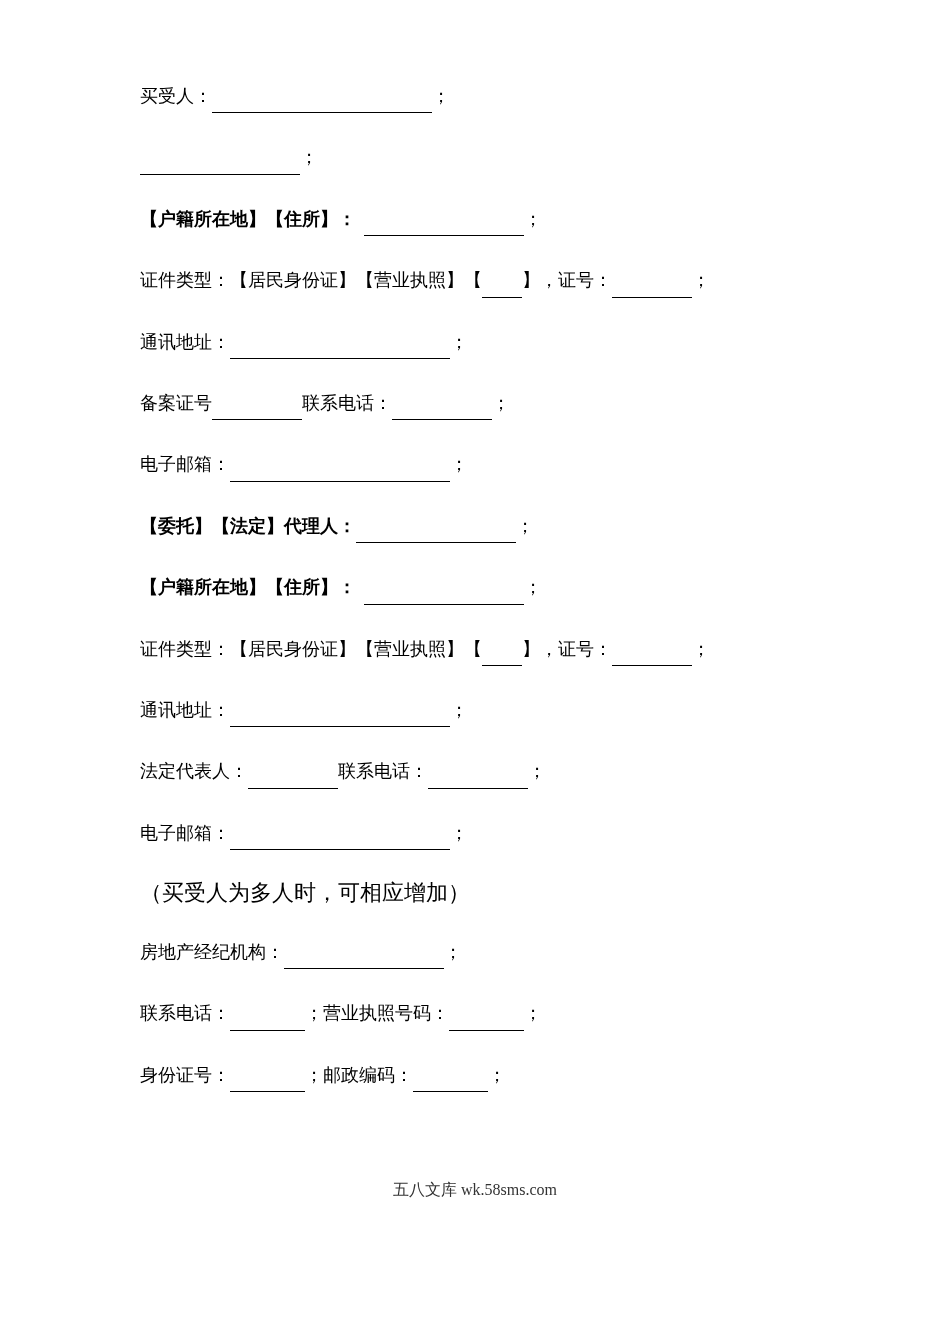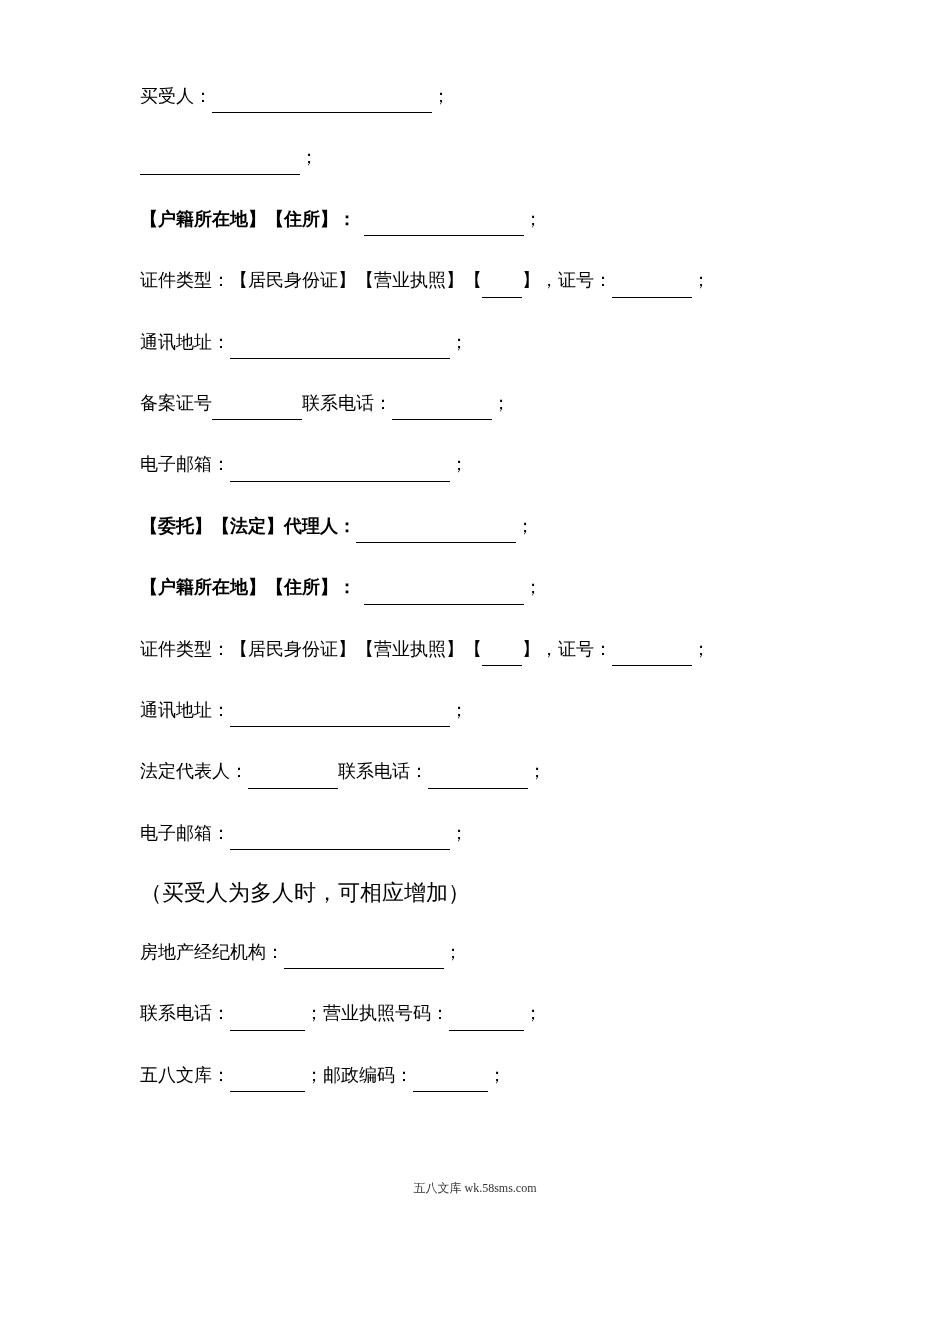--- a/index.html
+++ b/index.html
@@ -79,21 +79,21 @@
 
     .note-line {
       margin-bottom: 28px;
       color: #000000;
       font-size: 22px;
     }
 
     .footer {
       text-align: center;
       margin-top: 60px;
-      font-size: 12px;
+      font-size: 16px;
       color: #333;
     }
   </style>
 </head>
 <body>
 
 <div class="form-section">
 
   <div class="form-line">
     <span class="label">买受人：</span>
@@ -194,21 +194,21 @@
 
   <div class="form-line">
     <span class="label">联系电话：</span>
     <span class="underline underline-reg">&nbsp;</span>
     <span>；营业执照号码：</span>
     <span class="underline underline-reg">&nbsp;</span>
     <span>；</span>
   </div>
 
   <div class="form-line">
-    <span class="label">五八文库：</span>
+    <span class="label">身份证号：</span>
     <span class="underline underline-reg">&nbsp;</span>
     <span>；邮政编码：</span>
     <span class="underline underline-reg">&nbsp;</span>
     <span>；</span>
   </div>
 
 </div>
 
 <div class="footer">
   <span>五八文库 wk.58sms.com</span>

